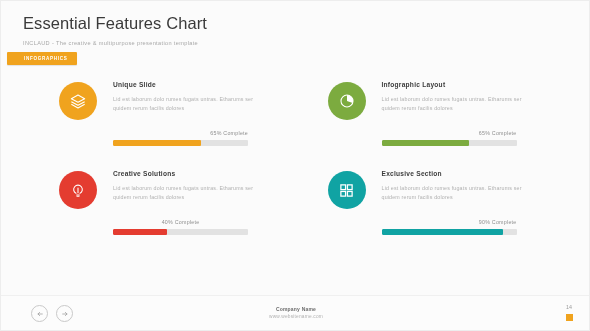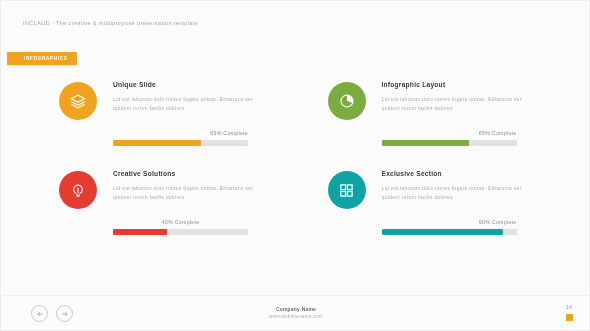--- a/index.html
+++ b/index.html
@@ -199,20 +199,21 @@
     background: #f0a31e;
     margin: 3px auto 0 auto;
   }
 </style>
 </head>
 <body>
 
 <div class="slide">
 
   <div class="header">
+    <div class="slide-title">Essential Features Chart</div>
     <div class="slide-subtitle">INCLAUD - The creative &amp; multipurpose presentation template</div>
   </div>
   <div class="badge">INFOGRAPHICS</div>
 
   <div class="grid">
 
     <div class="row">
 
       <div class="card left">
         <div class="icon-circle" style="background:#f0a31e">

